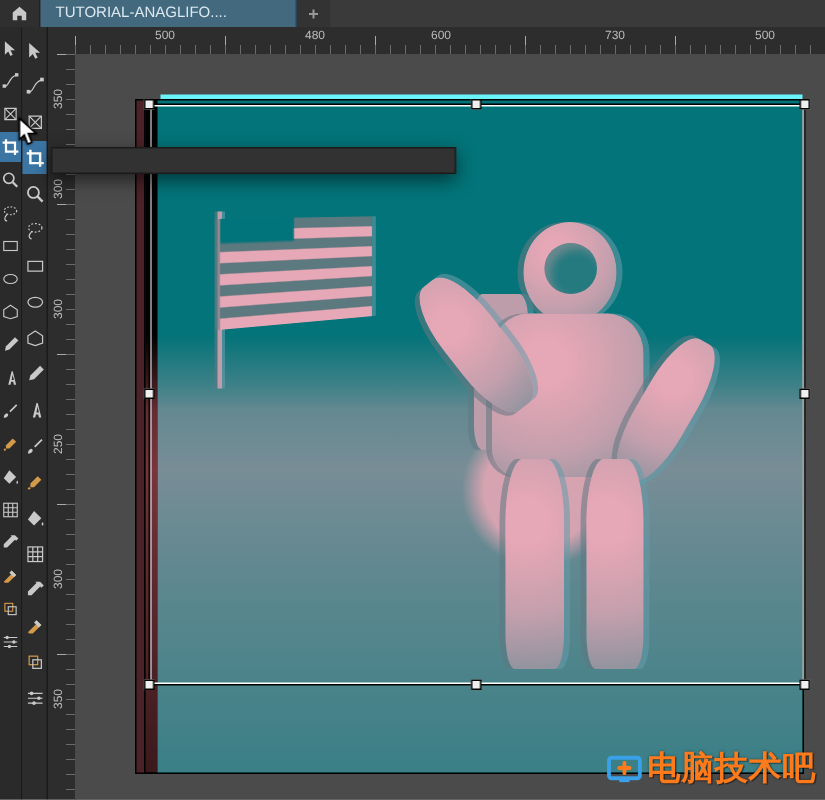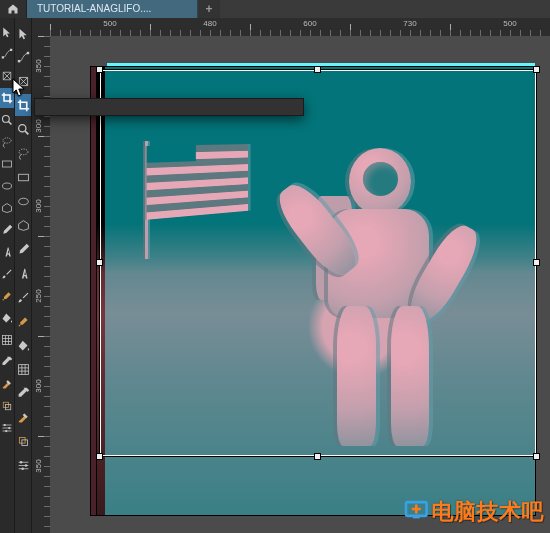--- a/index.html
+++ b/index.html
@@ -271,21 +271,21 @@
     position:absolute;
     left: 12px; top: 78px;
     z-index:60;
     pointer-events:none;
   }
   .cursor svg { width:16px; height:20px; filter: drop-shadow(0 0 1px rgba(0,0,0,.8)); }
   
   .watermark {
     position:absolute;
     right: 6px; bottom: 6px;
-    display:flex; align-items:flex-start;
+    display:flex; align-items:center;
     gap:0;
     z-index:40;
     pointer-events:none;
   }
   .watermark .wm-text {
     font-size: 22px;
     font-weight: 800;
     color: #ff7a1a;
     letter-spacing: .5px;
     text-shadow: 0 0 2px rgba(0,0,0,.4), 1px 1px 0 rgba(0,0,0,.35);
@@ -533,21 +533,21 @@
           </svg>
         </div>
     </div>
 
     <div class="canvas-area">
       <div class="ruler-corner"></div>
       <div class="ruler-h">
         <div class="ticks"></div>
       <span class="num" style="left: 60px;">500</span>
           <span class="num" style="left: 160px;">480</span>
-          <span class="num" style="left: 260px;">600</span>
+          <span class="num" style="left: 244px;">600</span>
           <span class="num" style="left: 360px;">730</span>
           <span class="num" style="left: 460px;">500</span>
         </div>
       <div class="ruler-v">
         <div class="ticks"></div>
       <span class="num" style="top: 30px;">350</span>
           <span class="num" style="top: 90px;">300</span>
           <span class="num" style="top: 170px;">300</span>
           <span class="num" style="top: 260px;">250</span>
           <span class="num" style="top: 350px;">300</span>

